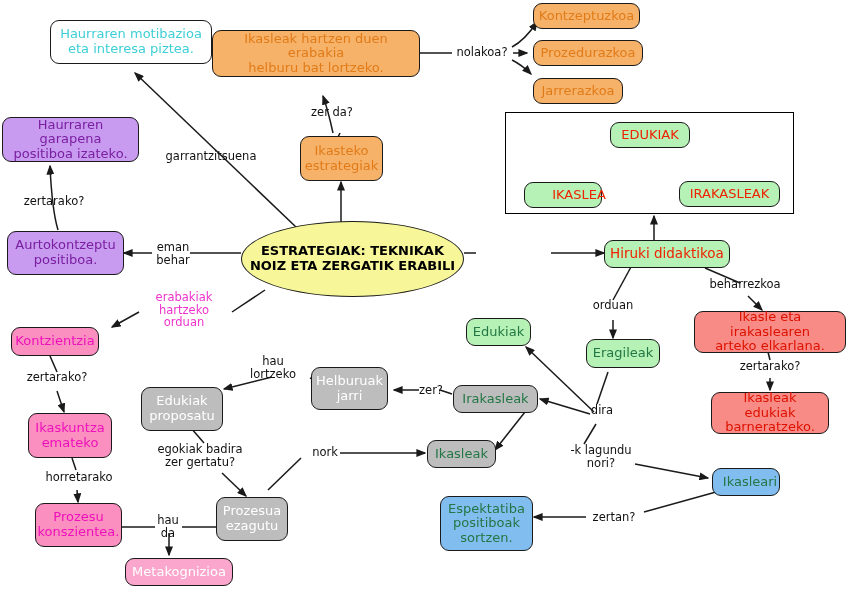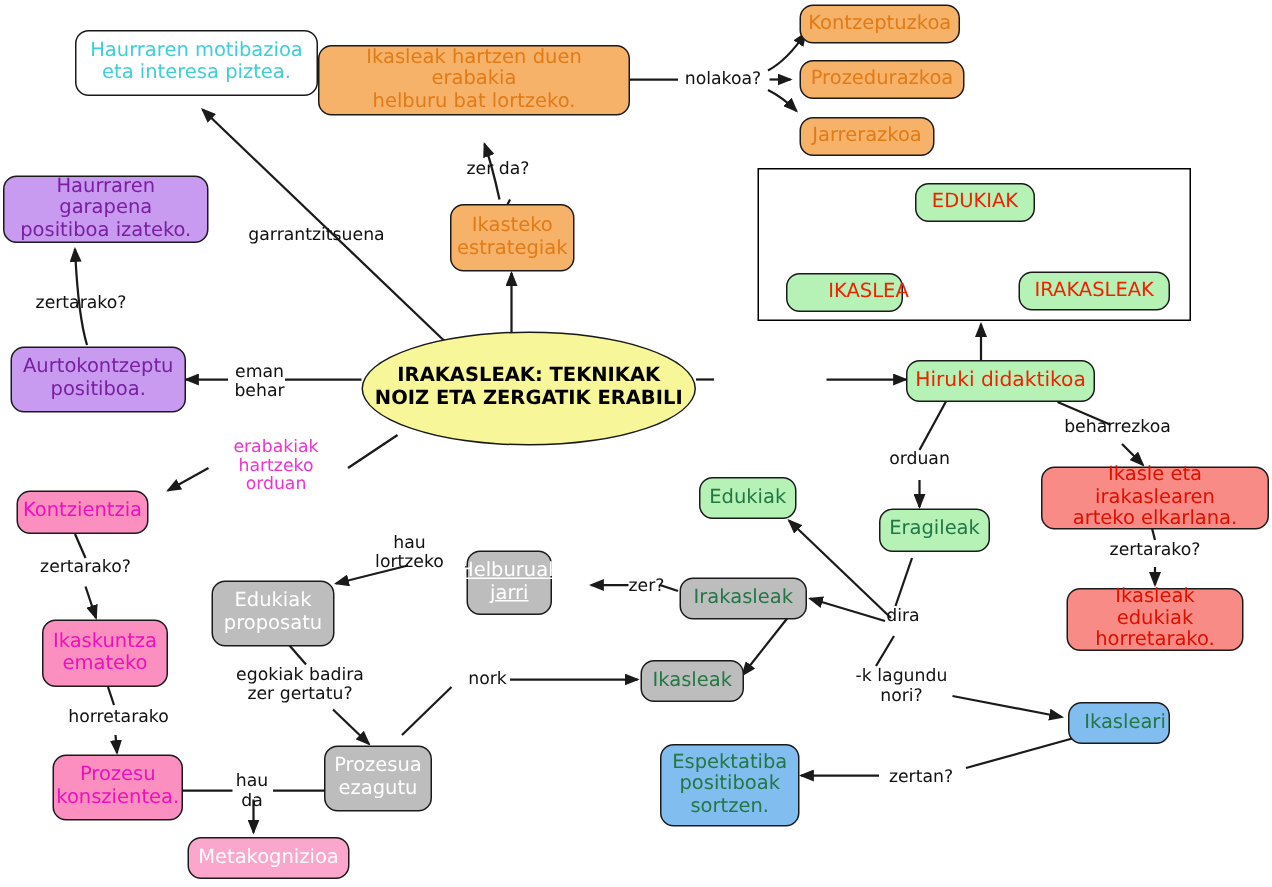--- a/index.html
+++ b/index.html
@@ -181,47 +181,47 @@
 
   <div class="node" style="left:610px; top:122px; width:80px; height:26px; background:#b6f2b6; color:#ee2200; font-size:13px;">EDUKIAK</div>
 
   <div class="node" style="left:524px; top:182px; width:78px; height:26px; background:#b6f2b6; color:#ee2200; font-size:13px;padding-left:36px;">IKASLEA</div>
 
   <div class="node" style="left:679px; top:181px; width:101px; height:26px; background:#b6f2b6; color:#ee2200; font-size:13px;">IRAKASLEAK</div>
 
   <div class="node" style="left:7px; top:231px; width:117px; height:44px; background:#c89af0; color:#7a1fa0; font-size:13px;">Aurtokontzeptu
 positiboa.</div>
 
-  <div class="node ellipse" style="left:241px; top:221px; width:223px; height:76px; background:#f7f79a; color:#000000; font-size:13px;">IRAKASLEAK: TEKNIKAK
+  <div class="node ellipse" style="left:241px; top:221px; width:223px; height:76px; background:#f7f79a; color:#000000; font-size:13px;">ESTRATEGIAK: TEKNIKAK
 NOIZ ETA ZERGATIK ERABILI</div>
 
   <div class="node" style="left:604px; top:240px; width:126px; height:28px; background:#b6f2b6; color:#ee2200; font-size:13.5px;">Hiruki didaktikoa</div>
 
   <div class="node" style="left:11px; top:327px; width:88px; height:29px; background:#fb8fc0; color:#ee11bb; font-size:13px;">Kontzientzia</div>
 
   <div class="node" style="left:466px; top:318px; width:65px; height:28px; background:#b6f2b6; color:#227744; font-size:13px;">Edukiak</div>
 
   <div class="node" style="left:586px; top:339px; width:74px; height:29px; background:#b6f2b6; color:#227744; font-size:13px;">Eragileak</div>
 
   <div class="node" style="left:694px; top:311px; width:152px; height:42px; background:#f88b85; color:#dd1100; font-size:13px;">Ikasle eta irakaslearen
 arteko elkarlana.</div>
 
   <div class="node" style="left:28px; top:413px; width:84px; height:45px; background:#fb8fc0; color:#ee11bb; font-size:13px;">Ikaskuntza
 emateko</div>
 
-  <div class="node" style="left:311px; top:367px; width:57px; height:43px; background:#bdbdbd; color:#ffffff; font-size:13px;text-decoration:underline;">Helburuak
+  <div class="node" style="left:311px; top:367px; width:77px; height:43px; background:#bdbdbd; color:#ffffff; font-size:13px;">Helburuak
 jarri</div>
 
   <div class="node" style="left:141px; top:387px; width:82px; height:44px; background:#bdbdbd; color:#ffffff; font-size:13px;">Edukiak
 proposatu</div>
 
   <div class="node" style="left:453px; top:385px; width:85px; height:28px; background:#bdbdbd; color:#227744; font-size:13px;">Irakasleak</div>
 
   <div class="node" style="left:711px; top:392px; width:118px; height:42px; background:#f88b85; color:#dd1100; font-size:13px;">Ikasleak edukiak
-horretarako.</div>
+barneratzeko.</div>
 
   <div class="node" style="left:427px; top:440px; width:69px; height:28px; background:#bdbdbd; color:#227744; font-size:13px;">Ikasleak</div>
 
   <div class="node" style="left:712px; top:468px; width:68px; height:28px; background:#82bdf0; color:#227744; font-size:13px;padding-left:12px;">Ikasleari</div>
 
   <div class="node" style="left:35px; top:503px; width:87px; height:44px; background:#fb8fc0; color:#ee11bb; font-size:13px;">Prozesu
 konszientea.</div>
 
   <div class="node" style="left:216px; top:497px; width:72px; height:44px; background:#bdbdbd; color:#ffffff; font-size:13px;">Prozesua
 ezagutu</div>

